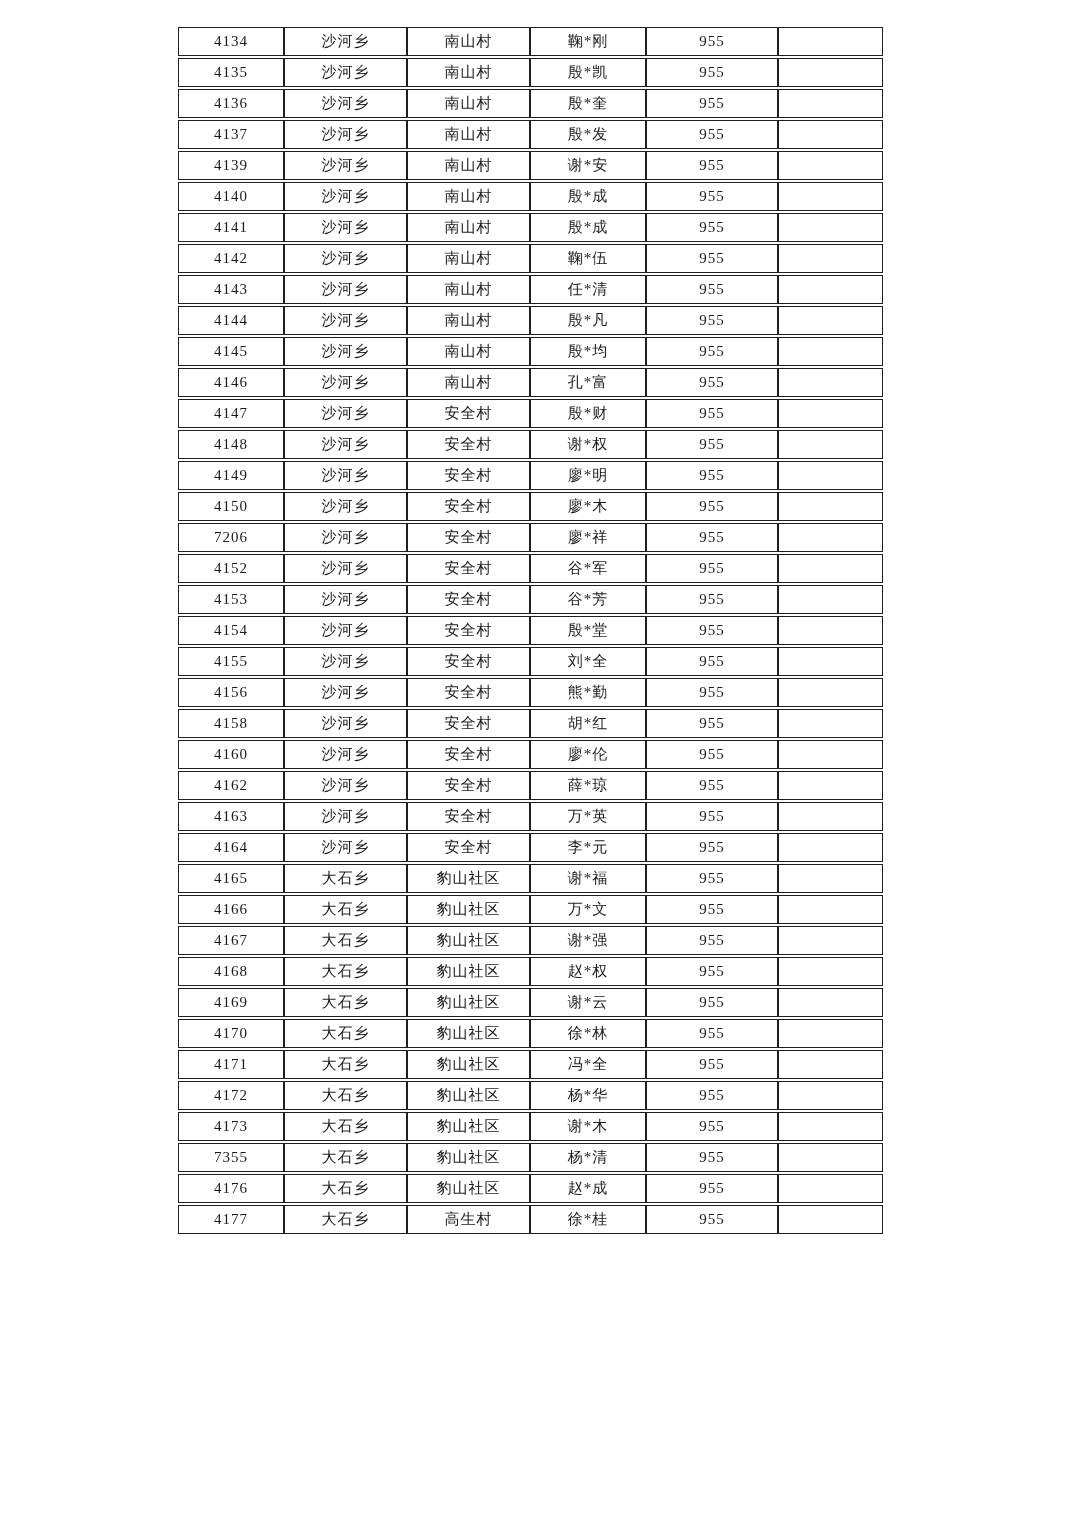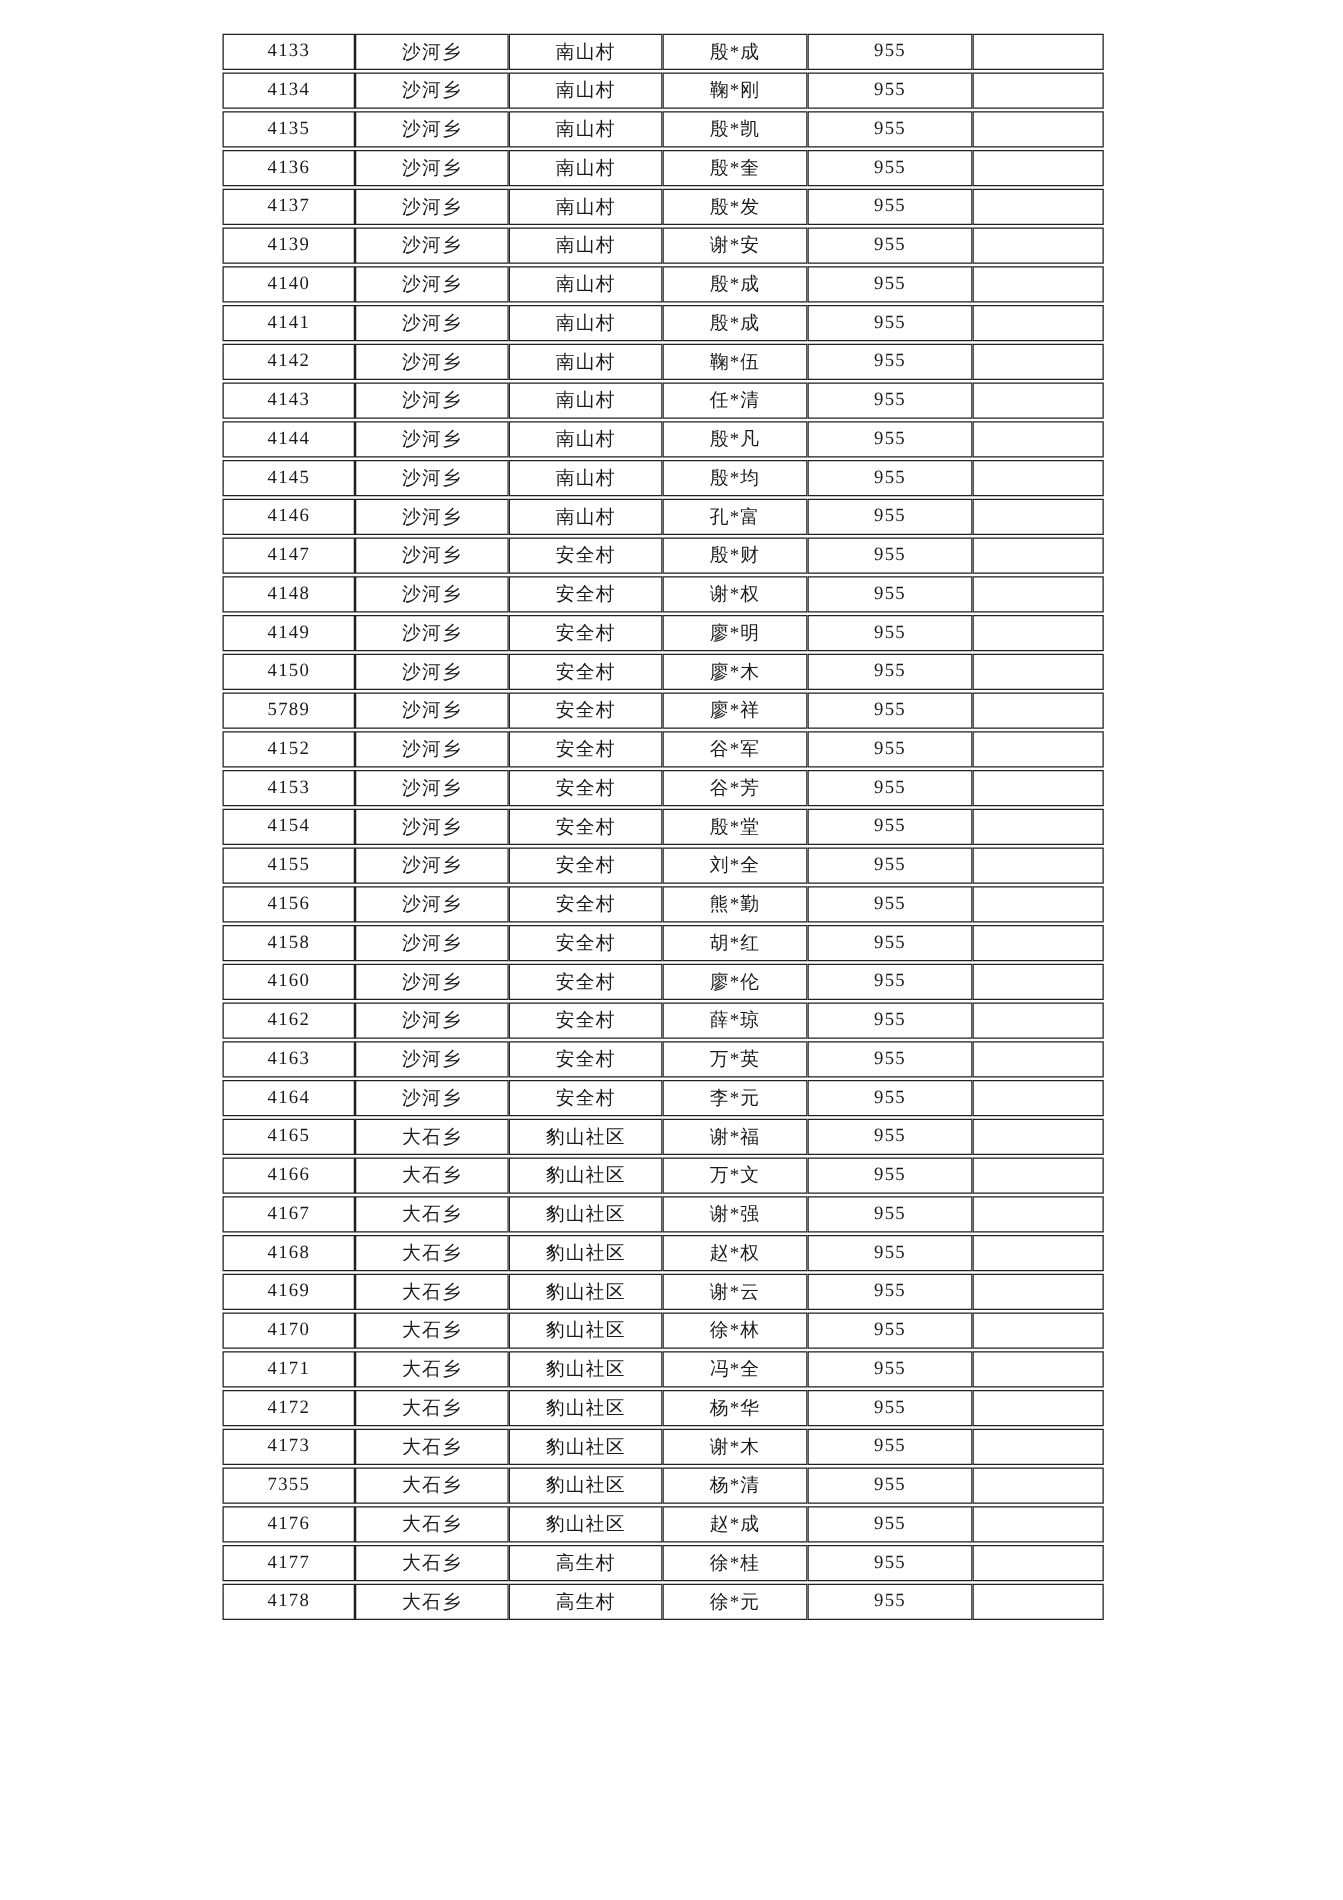--- a/index.html
+++ b/index.html
@@ -42,94 +42,86 @@
   td.c3 { width: 114px; }
   td.c4 { width: 130px; }
   td.c5 { width: 103px; }
 </style>
 </head>
 <body>
 
 <div class="page">
   <table class="roster">
     <tbody>
-  <tr>
-    <td class="c0">4133</td>
+
+  <tr>
+    <td class="c0">4134</td>
+    <td class="c1">沙河乡</td>
+    <td class="c2">南山村</td>
+    <td class="c3">鞠*刚</td>
+    <td class="c4">955</td>
+    <td class="c5"></td>
+  </tr>
+
+  <tr>
+    <td class="c0">4135</td>
+    <td class="c1">沙河乡</td>
+    <td class="c2">南山村</td>
+    <td class="c3">殷*凯</td>
+    <td class="c4">955</td>
+    <td class="c5"></td>
+  </tr>
+
+  <tr>
+    <td class="c0">4136</td>
+    <td class="c1">沙河乡</td>
+    <td class="c2">南山村</td>
+    <td class="c3">殷*奎</td>
+    <td class="c4">955</td>
+    <td class="c5"></td>
+  </tr>
+
+  <tr>
+    <td class="c0">4137</td>
+    <td class="c1">沙河乡</td>
+    <td class="c2">南山村</td>
+    <td class="c3">殷*发</td>
+    <td class="c4">955</td>
+    <td class="c5"></td>
+  </tr>
+
+
+  <tr>
+    <td class="c0">4139</td>
+    <td class="c1">沙河乡</td>
+    <td class="c2">南山村</td>
+    <td class="c3">谢*安</td>
+    <td class="c4">955</td>
+    <td class="c5"></td>
+  </tr>
+
+  <tr>
+    <td class="c0">4140</td>
     <td class="c1">沙河乡</td>
     <td class="c2">南山村</td>
     <td class="c3">殷*成</td>
     <td class="c4">955</td>
     <td class="c5"></td>
   </tr>
 
   <tr>
-    <td class="c0">4134</td>
-    <td class="c1">沙河乡</td>
-    <td class="c2">南山村</td>
-    <td class="c3">鞠*刚</td>
-    <td class="c4">955</td>
-    <td class="c5"></td>
-  </tr>
-
-  <tr>
-    <td class="c0">4135</td>
-    <td class="c1">沙河乡</td>
-    <td class="c2">南山村</td>
-    <td class="c3">殷*凯</td>
-    <td class="c4">955</td>
-    <td class="c5"></td>
-  </tr>
-
-  <tr>
-    <td class="c0">4136</td>
-    <td class="c1">沙河乡</td>
-    <td class="c2">南山村</td>
-    <td class="c3">殷*奎</td>
-    <td class="c4">955</td>
-    <td class="c5"></td>
-  </tr>
-
-  <tr>
-    <td class="c0">4137</td>
-    <td class="c1">沙河乡</td>
-    <td class="c2">南山村</td>
-    <td class="c3">殷*发</td>
-    <td class="c4">955</td>
-    <td class="c5"></td>
-  </tr>
-
-
-  <tr>
-    <td class="c0">4139</td>
-    <td class="c1">沙河乡</td>
-    <td class="c2">南山村</td>
-    <td class="c3">谢*安</td>
-    <td class="c4">955</td>
-    <td class="c5"></td>
-  </tr>
-
-  <tr>
-    <td class="c0">4140</td>
+    <td class="c0">4141</td>
     <td class="c1">沙河乡</td>
     <td class="c2">南山村</td>
     <td class="c3">殷*成</td>
     <td class="c4">955</td>
     <td class="c5"></td>
   </tr>
 
   <tr>
-    <td class="c0">4141</td>
-    <td class="c1">沙河乡</td>
-    <td class="c2">南山村</td>
-    <td class="c3">殷*成</td>
-    <td class="c4">955</td>
-    <td class="c5"></td>
-  </tr>
-
-  <tr>
     <td class="c0">4142</td>
     <td class="c1">沙河乡</td>
     <td class="c2">南山村</td>
     <td class="c3">鞠*伍</td>
     <td class="c4">955</td>
     <td class="c5"></td>
   </tr>
 
   <tr>
     <td class="c0">4143</td>
@@ -197,21 +189,21 @@
   <tr>
     <td class="c0">4150</td>
     <td class="c1">沙河乡</td>
     <td class="c2">安全村</td>
     <td class="c3">廖*木</td>
     <td class="c4">955</td>
     <td class="c5"></td>
   </tr>
 
   <tr>
-    <td class="c0">5789</td>
+    <td class="c0">7206</td>
     <td class="c1">沙河乡</td>
     <td class="c2">安全村</td>
     <td class="c3">廖*祥</td>
     <td class="c4">955</td>
     <td class="c5"></td>
   </tr>
 
   <tr>
     <td class="c0">4152</td>
     <td class="c1">沙河乡</td>
@@ -407,23 +399,15 @@
 
   <tr>
     <td class="c0">4177</td>
     <td class="c1">大石乡</td>
     <td class="c2">高生村</td>
     <td class="c3">徐*桂</td>
     <td class="c4">955</td>
     <td class="c5"></td>
   </tr>
 
-  <tr>
-    <td class="c0">4178</td>
-    <td class="c1">大石乡</td>
-    <td class="c2">高生村</td>
-    <td class="c3">徐*元</td>
-    <td class="c4">955</td>
-    <td class="c5"></td>
-  </tr>
 </tbody>
   </table>
 </div>
 
 </body></html>

